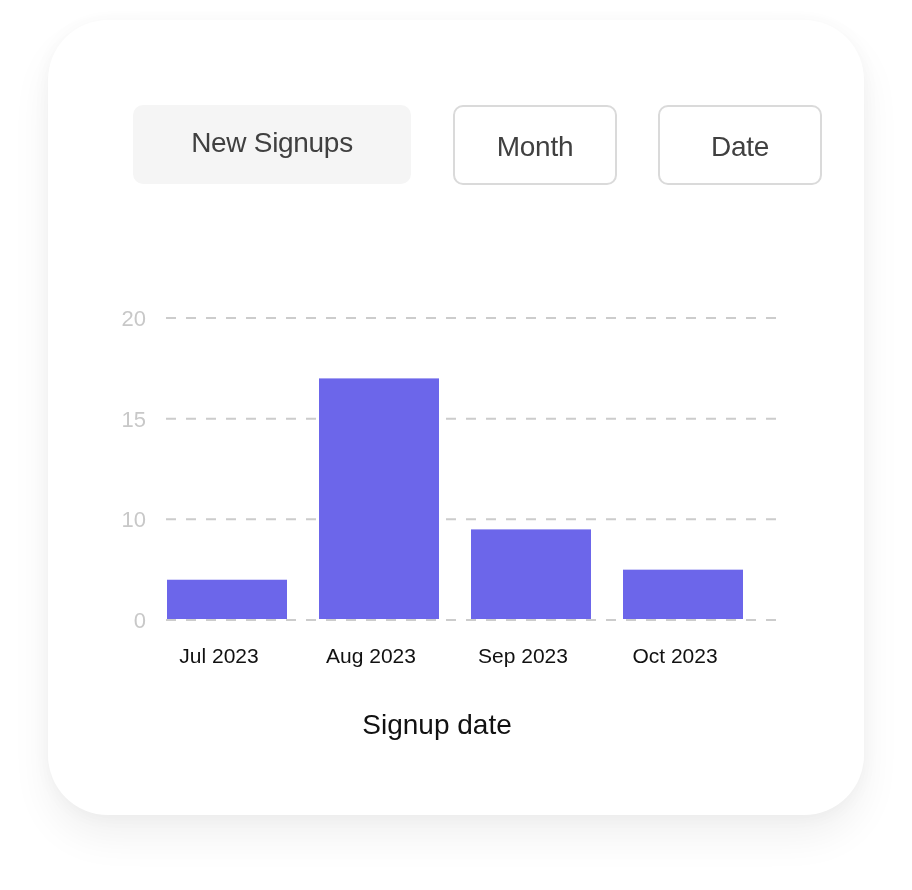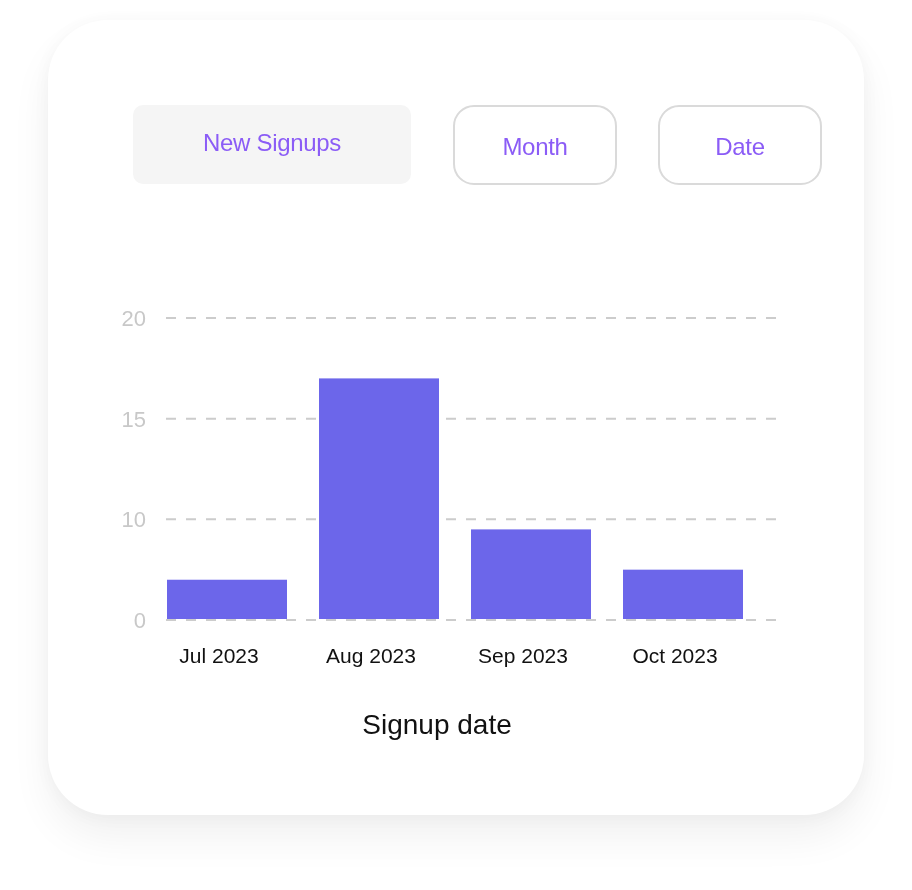--- a/index.html
+++ b/index.html
@@ -7,24 +7,24 @@
     width: 912px; height: 890px; background: #ffffff; position: relative; overflow: hidden;
     font-family: "Liberation Sans", "DejaVu Sans", sans-serif;
   }
   .card {
     position: absolute; left: 48px; top: 20px; width: 816px; height: 795px;
     background: #ffffff; border-radius: 60px;
     box-shadow: 0 22px 40px rgba(0,0,0,0.06), 0 2px 18px rgba(0,0,0,0.035);
   }
   .pill {
     position: absolute; box-sizing: border-box; display: flex; align-items: center; justify-content: center;
-    color: #8b5cf6; font-size: 24px; letter-spacing: -0.3px;
+    color: #404040; font-size: 28px; letter-spacing: -0.3px;
   }
   .pill-metric { left: 133px; top: 105px; width: 278px; height: 79px; background: #f5f5f5; border-radius: 10px; padding-bottom: 4px; }
-  .pill-dim { top: 105px; width: 164px; height: 80px; background: #fff; border: 2px solid #dadada; border-radius: 21px; padding-top: 4px; }
+  .pill-dim { top: 105px; width: 164px; height: 80px; background: #fff; border: 2px solid #dadada; border-radius: 10px; padding-top: 4px; }
   .pill-month { left: 453px; }
   .pill-date { left: 631px; margin-left: 27px; }
   svg.chart { position: absolute; left: 0; top: 0; }
   .ytick { font-size: 22px; fill: #c8c8c8; }
   .xtick { font-size: 21px; fill: #111; }
   .xlabel { font-size: 28px; fill: #111; }
 </style>
 </head>
 <body>
 

